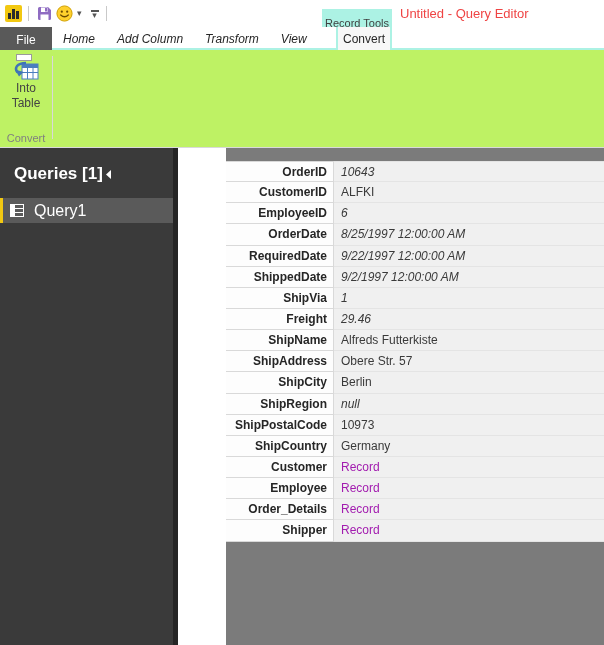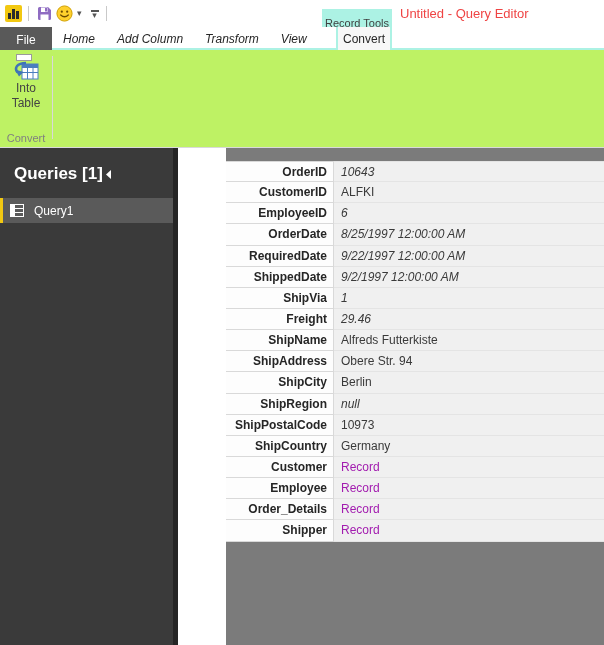--- a/index.html
+++ b/index.html
@@ -45,21 +45,21 @@
   .into-table-btn .lbl{font-size:12px;color:#444;line-height:15px;text-align:center;}
   .group-label{position:absolute;bottom:3px;left:0;width:52px;text-align:center;
     font-size:11px;color:#808080;}
   
   .bodyarea{position:absolute;top:148px;left:0;right:0;bottom:0;}
   .sidebar{position:absolute;left:0;top:0;width:173px;height:100%;background:#3a3a3a;}
   .sidebar-header{display:flex;align-items:center;
     padding:16px 9px 0 14px;color:#fff;font-weight:bold;font-size:17px;}
   .collapse-btn{width:12px;height:12px;display:flex;align-items:center;justify-content:center;cursor:default;}
   .query-item{margin-top:14px;height:25px;background:#5a5a5a;border-left:3px solid #F2C811;
-    display:flex;align-items:center;color:#fff;font-size:12px;padding-left:7px;cursor:default;}
+    display:flex;align-items:center;color:#fff;font-size:16px;padding-left:7px;cursor:default;}
   .query-item .q-icon{margin-right:10px;display:flex;align-items:center;}
   .splitter{position:absolute;left:173px;top:0;width:5px;height:100%;background:#252525;cursor:col-resize;}
   .main{position:absolute;left:178px;top:0;right:0;height:100%;background:#7b7b7b;margin-left:48px;}
   
   .record-table{margin-top:13px;}
   .row{display:flex;height:21.15px;box-sizing:border-box;}
   .cell-name{width:108px;box-sizing:border-box;background:#fdfdfd;
     border-bottom:1px solid #d9d9d9;border-right:1px solid #d9d9d9;
     font-weight:bold;font-size:12px;color:#262626;
     display:flex;align-items:center;justify-content:flex-end;padding-right:6px;}
@@ -219,21 +219,21 @@
         </div>
         <div class="row">
           <div class="cell-name">ShipName</div>
           <div class="cell-value">
             <span>Alfreds Futterkiste</span>
           </div>
         </div>
         <div class="row">
           <div class="cell-name">ShipAddress</div>
           <div class="cell-value">
-            <span>Obere Str. 94</span>
+            <span>Obere Str. 57</span>
           </div>
         </div>
         <div class="row">
           <div class="cell-name">ShipCity</div>
           <div class="cell-value">
             <span>Berlin</span>
           </div>
         </div>
         <div class="row">
           <div class="cell-name">ShipRegion</div>

